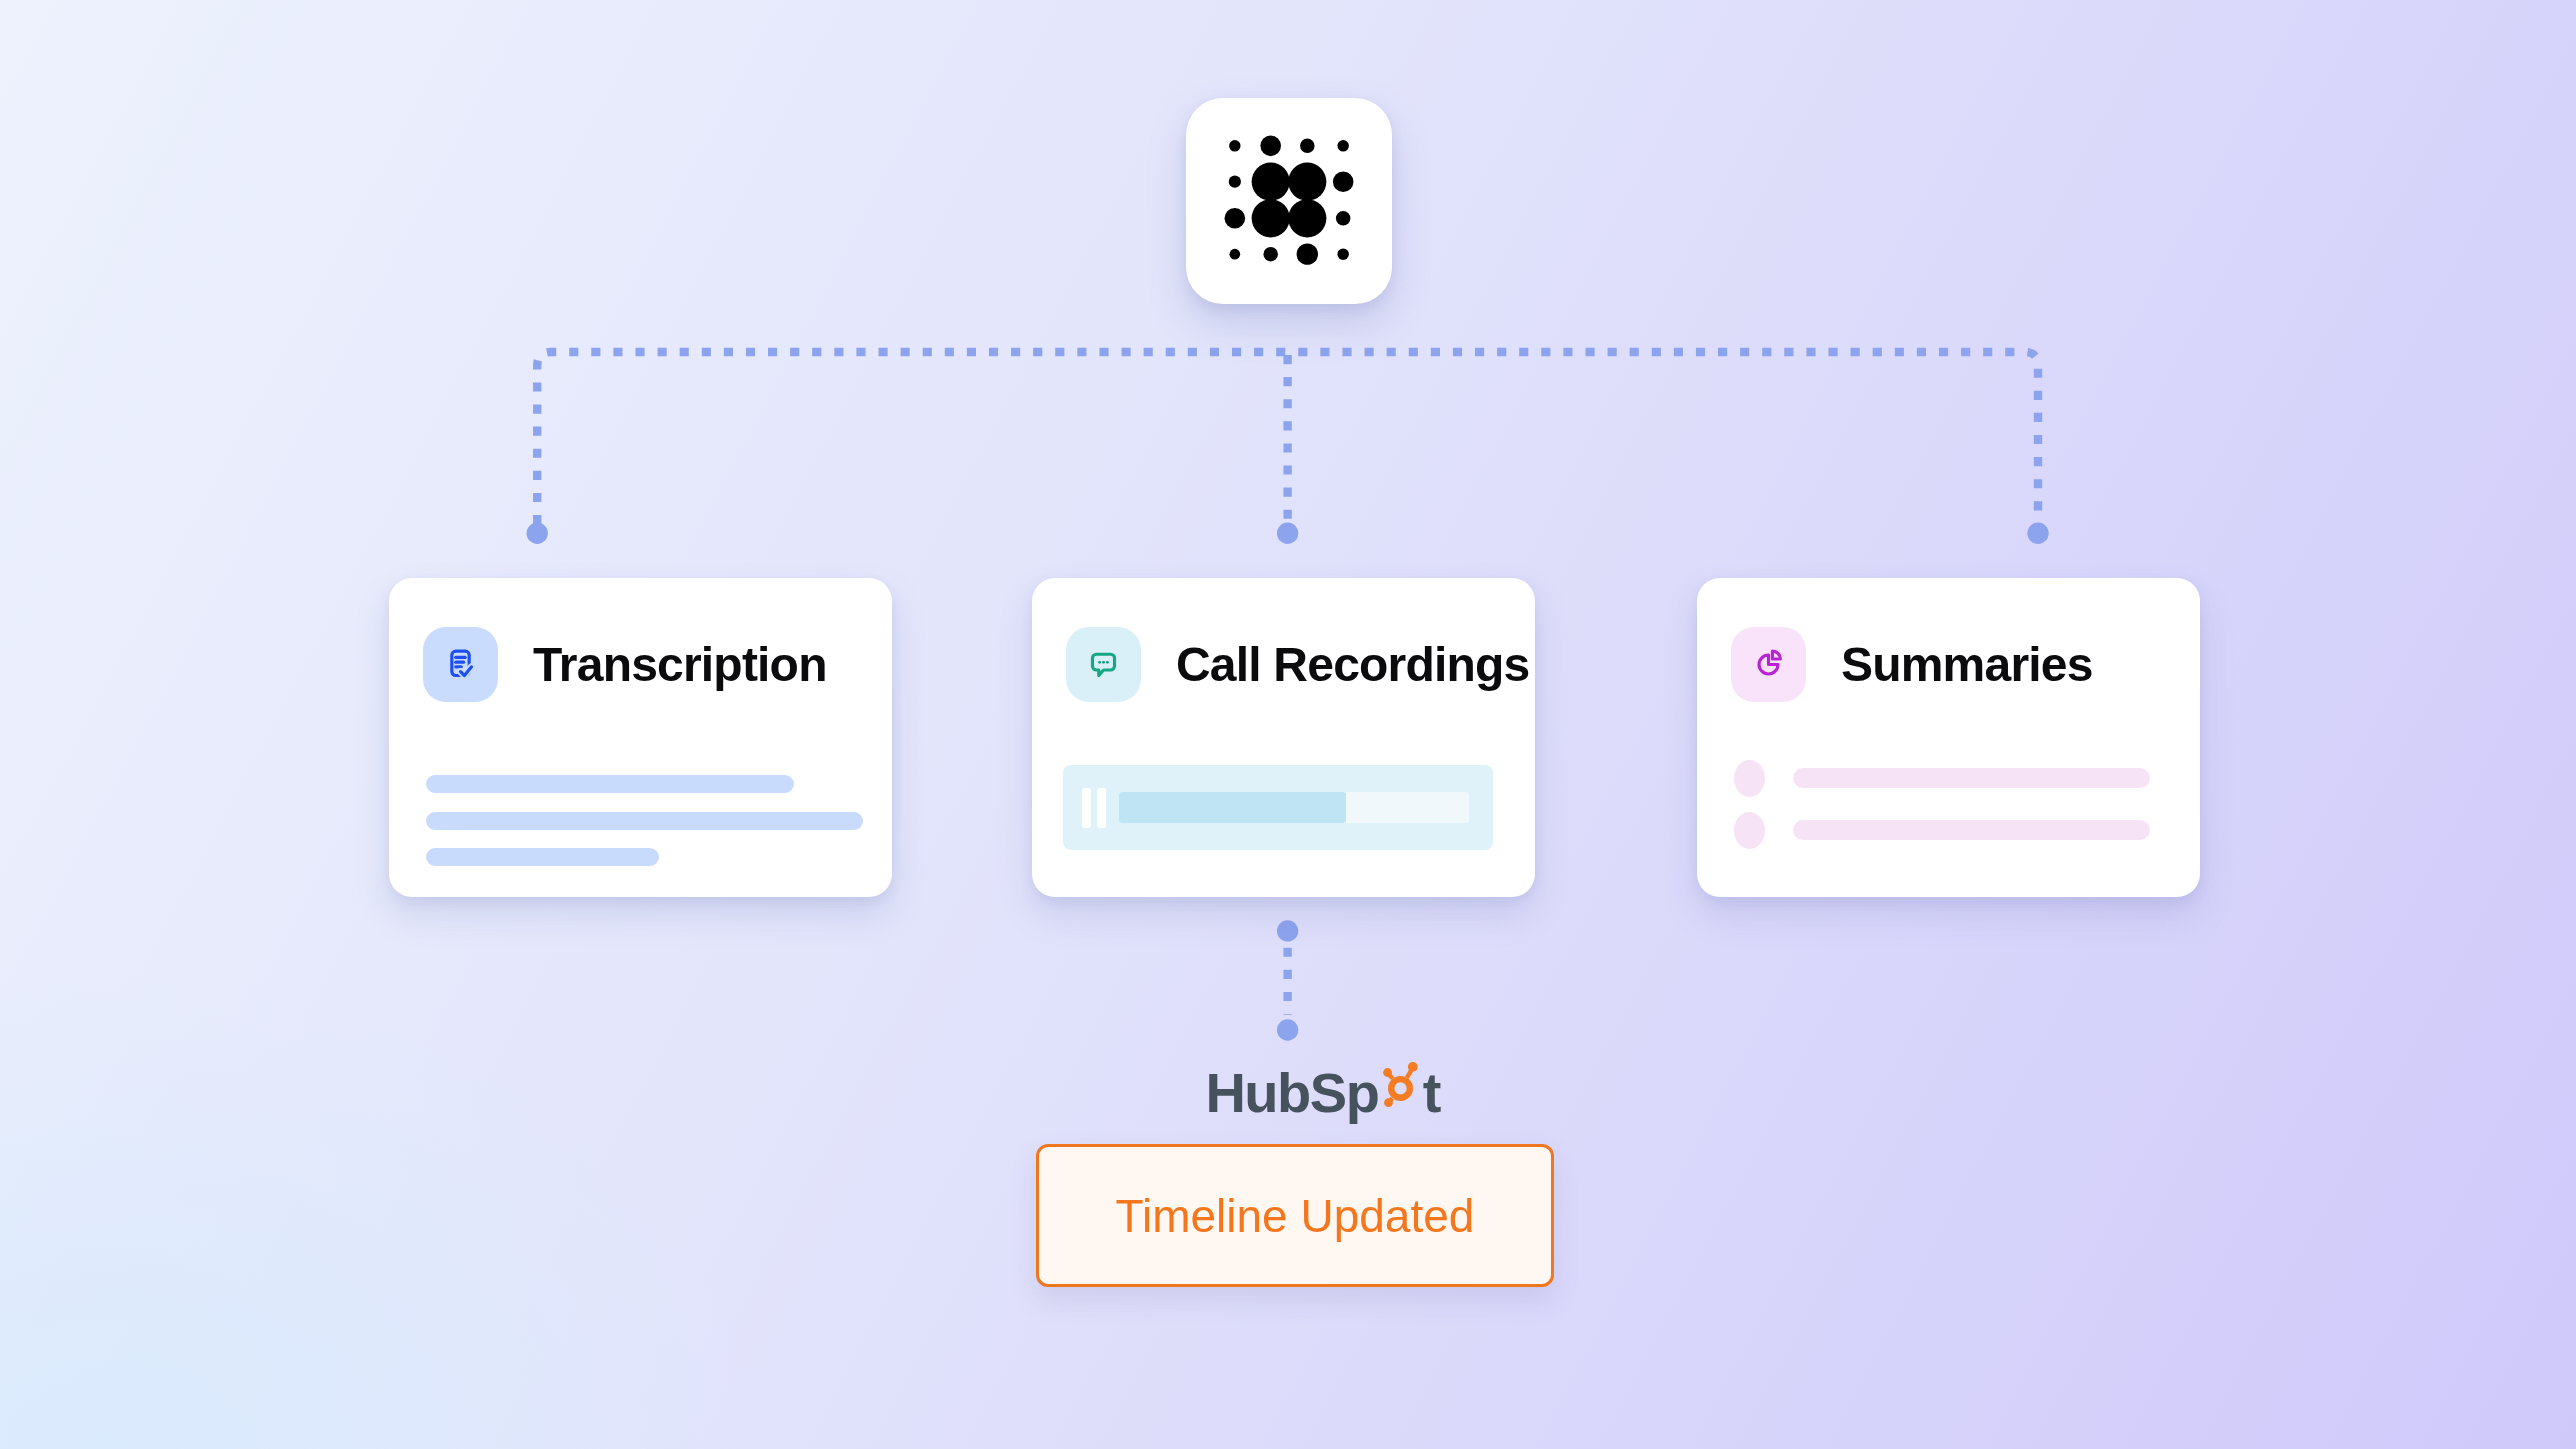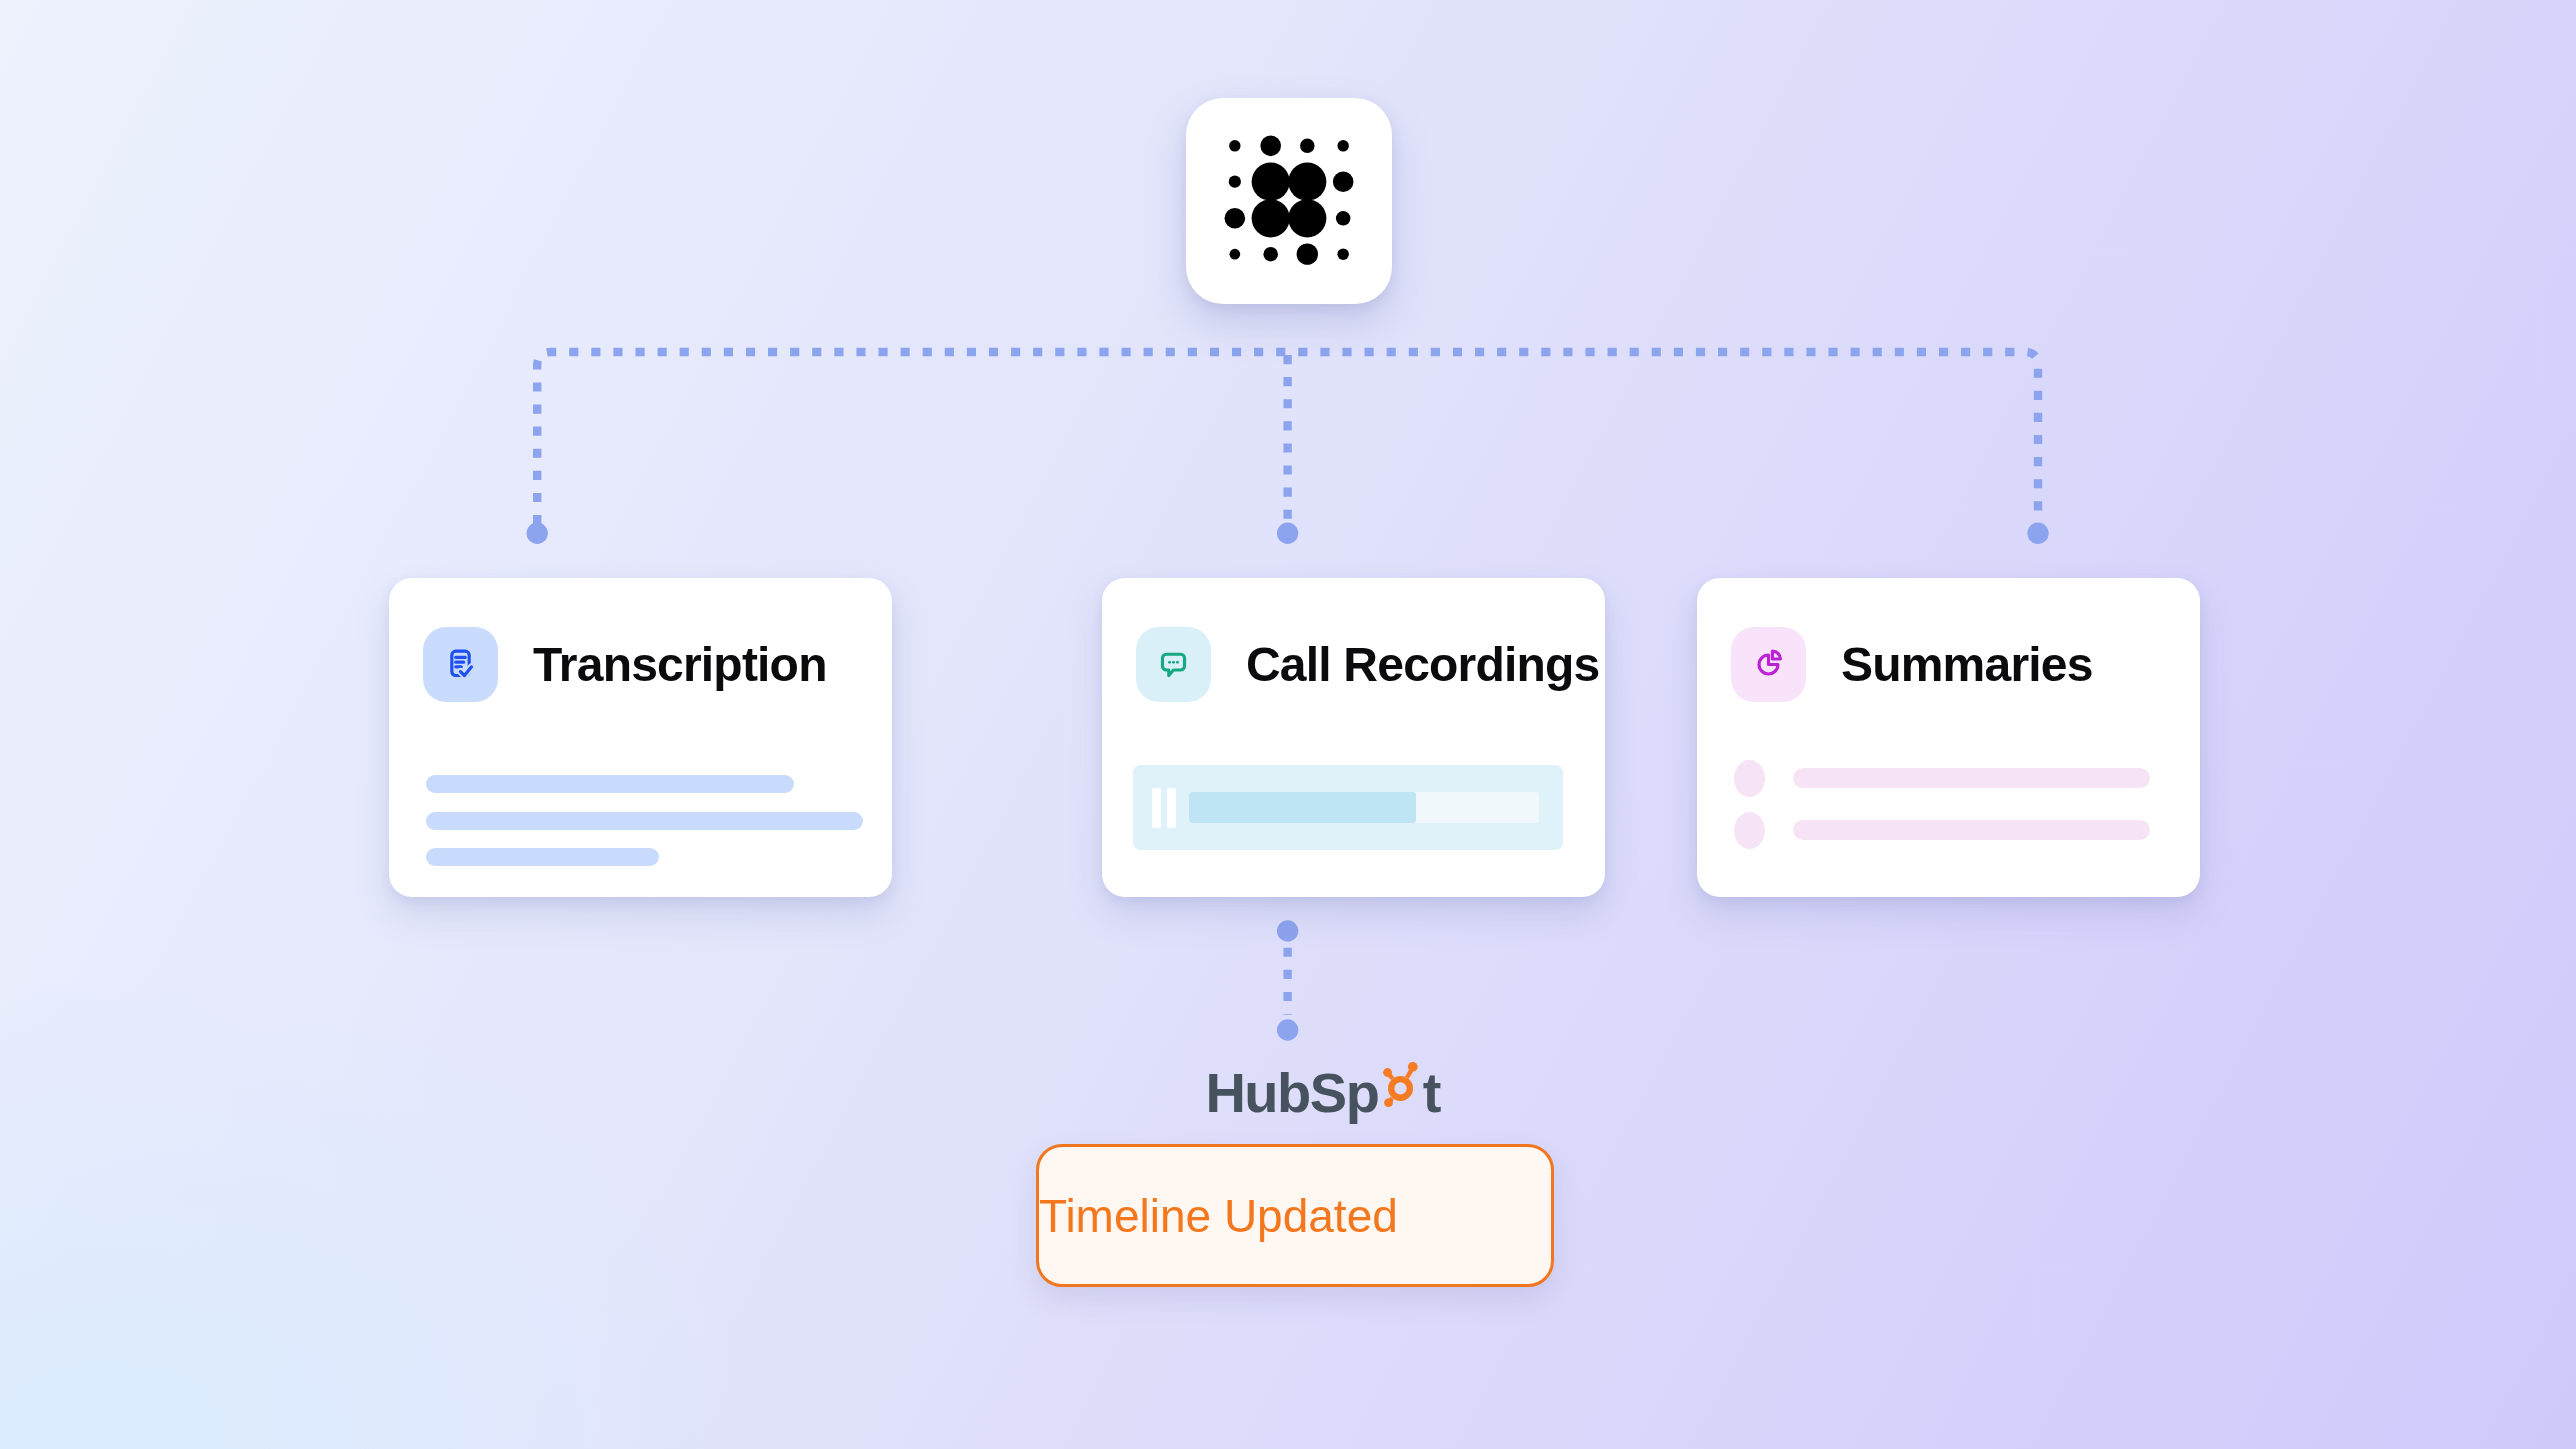--- a/index.html
+++ b/index.html
@@ -24,21 +24,21 @@
     display:flex;align-items:center;justify-content:center;
   }
 
   
   .card{
     position:absolute;top:578px;width:503px;height:319px;
     background:#ffffff;border-radius:23px;
     box-shadow:0 17px 34px rgba(109,119,182,.20), 0 4.6px 10.7px rgba(109,119,182,.10);
   }
   .card-transcription{left:389px;}
-  .card-recordings{left:1102px;}
+  .card-recordings{left:1032px;}
   .card-summaries{left:1697px;}
   .card-head{position:absolute;left:34px;top:49px;right:26px;height:75px;display:flex;align-items:center;gap:35px;}
   .icon-tile{
     width:75px;height:75px;border-radius:23px;flex:0 0 auto;
     display:flex;align-items:center;justify-content:center;
   }
   .tile-blue{background:#C9DCFD;}
   .tile-cyan{background:#D9F0F8;}
   .tile-pink{background:#F8E3FB;}
   .card-title{
@@ -75,22 +75,22 @@
   .hubspot{
     position:absolute;left:1135px;top:1054px;width:305px;height:76px;
     display:flex;align-items:center;justify-content:flex-end;
   }
   .hs-text{font-size:56px;font-weight:700;color:#46535E;letter-spacing:-1.5px;}
   .hs-sprocket{margin:0 -3px 10.7px -1.5px;}
 
   
   .badge{
     position:absolute;left:1036px;top:1144px;width:512px;height:137px;
-    background:#FEF7F2;border:3.8px solid #F0761F;border-radius:26px;
-    display:flex;align-items:center;justify-content:flex-start;
+    background:#FEF7F2;border:3.8px solid #F0761F;border-radius:12px;
+    display:flex;align-items:center;justify-content:center;
     box-shadow:0 12.2px 26px rgba(120,110,170,.16);
   }
   .badge-label{font-size:46px;font-weight:500;color:#F4771E;letter-spacing:0;}
 </style>
 </head>
 <body>
 
 <div class="stage">
 
   <svg class="connector-svg" width="2576" height="1449" viewBox="0 0 3381 1902">

